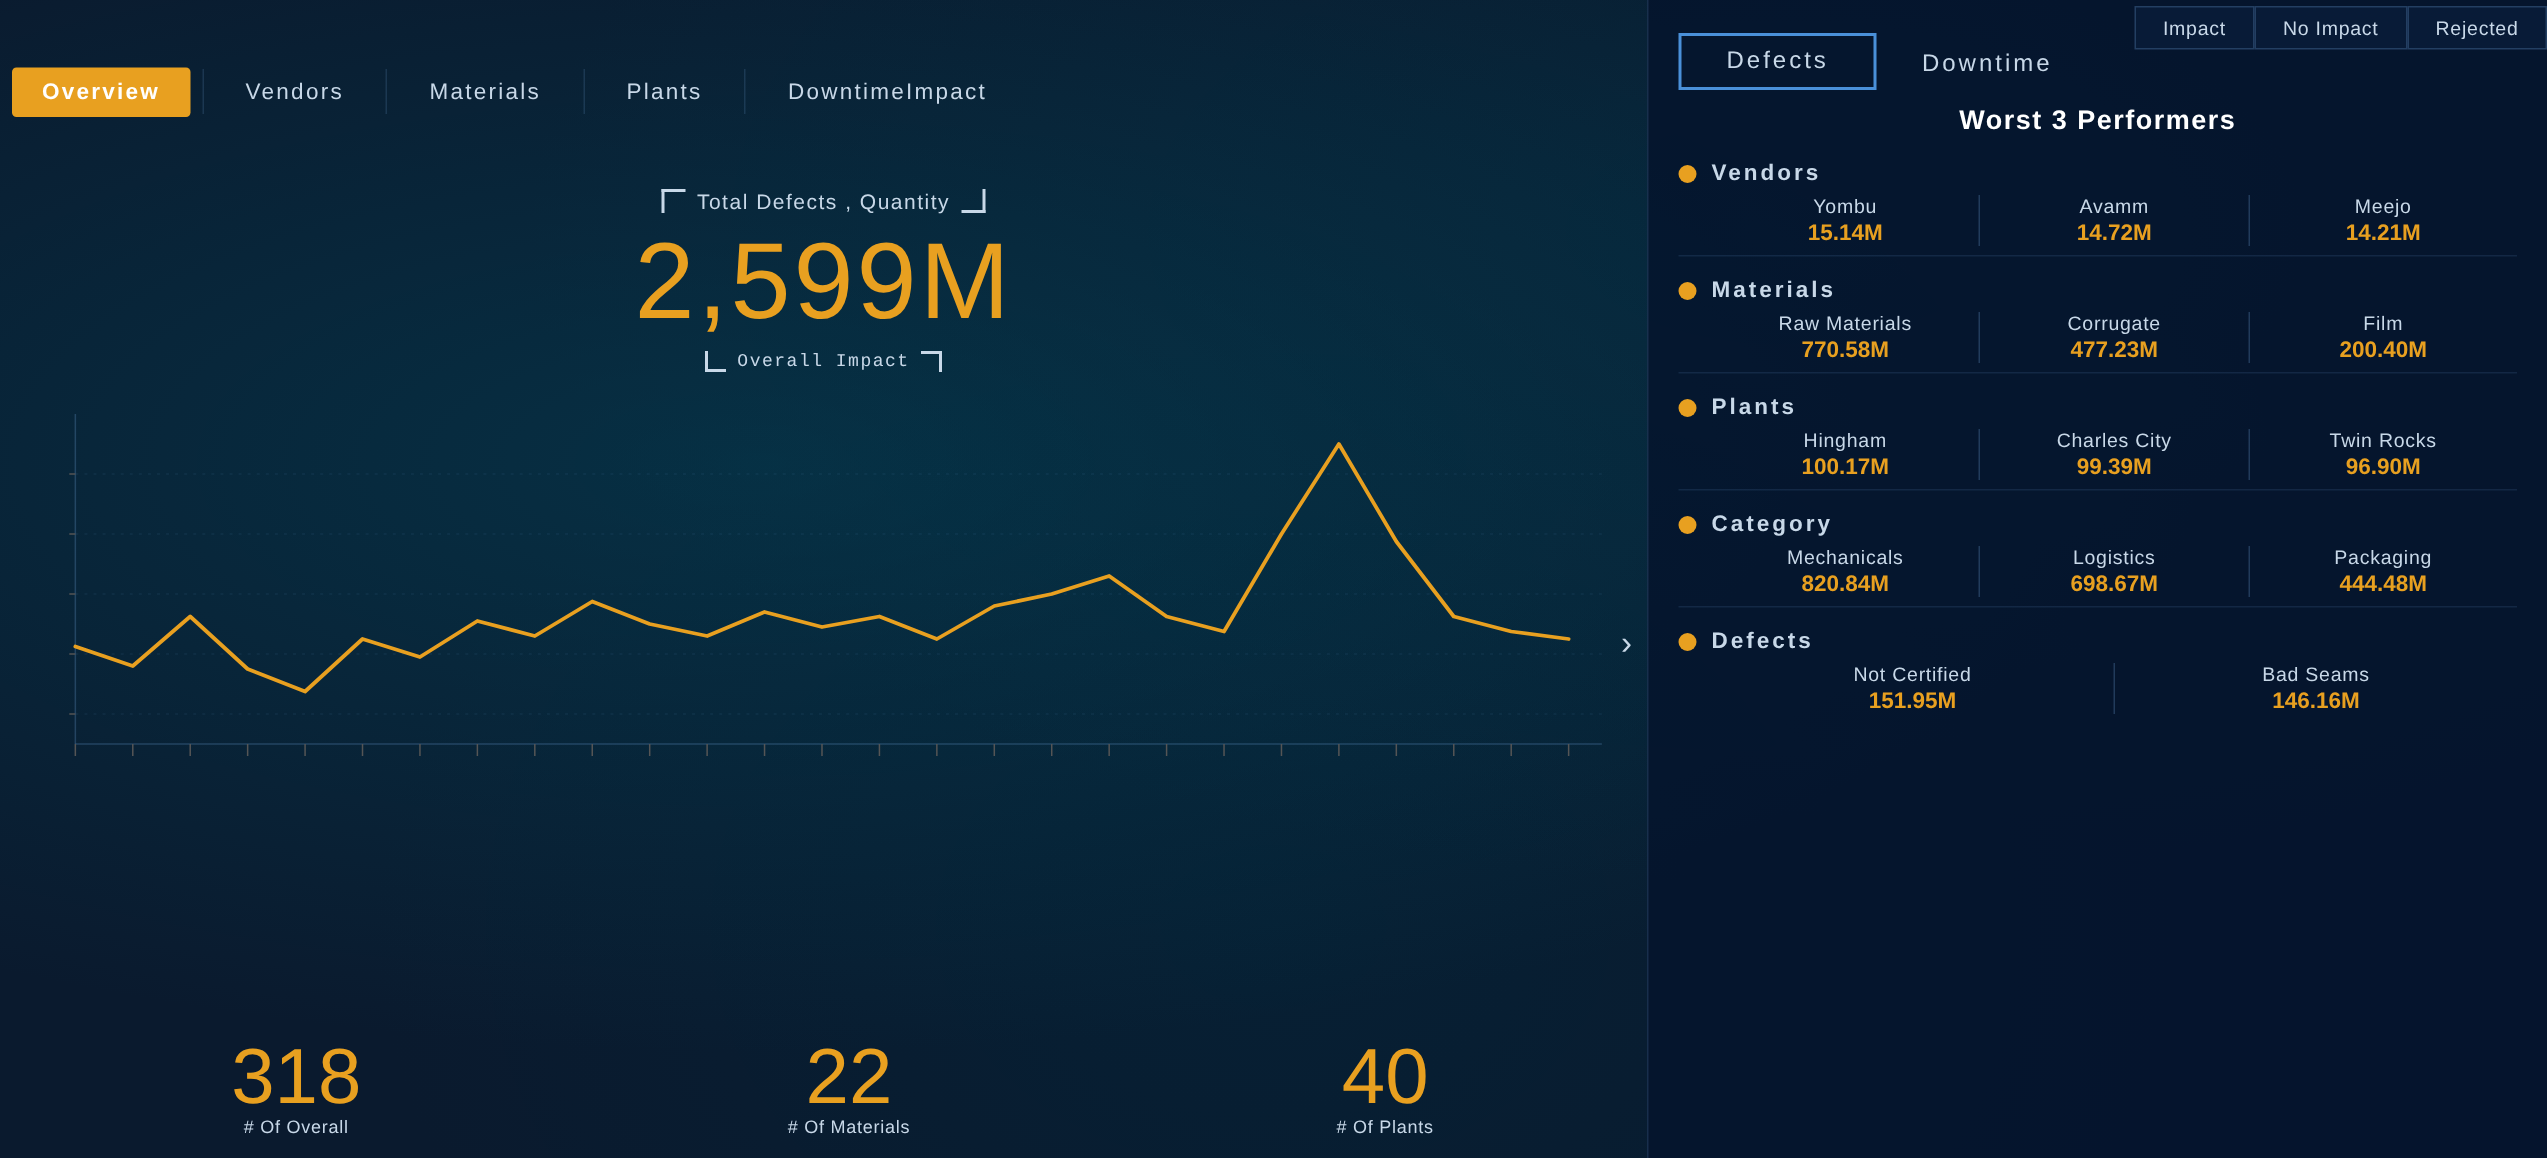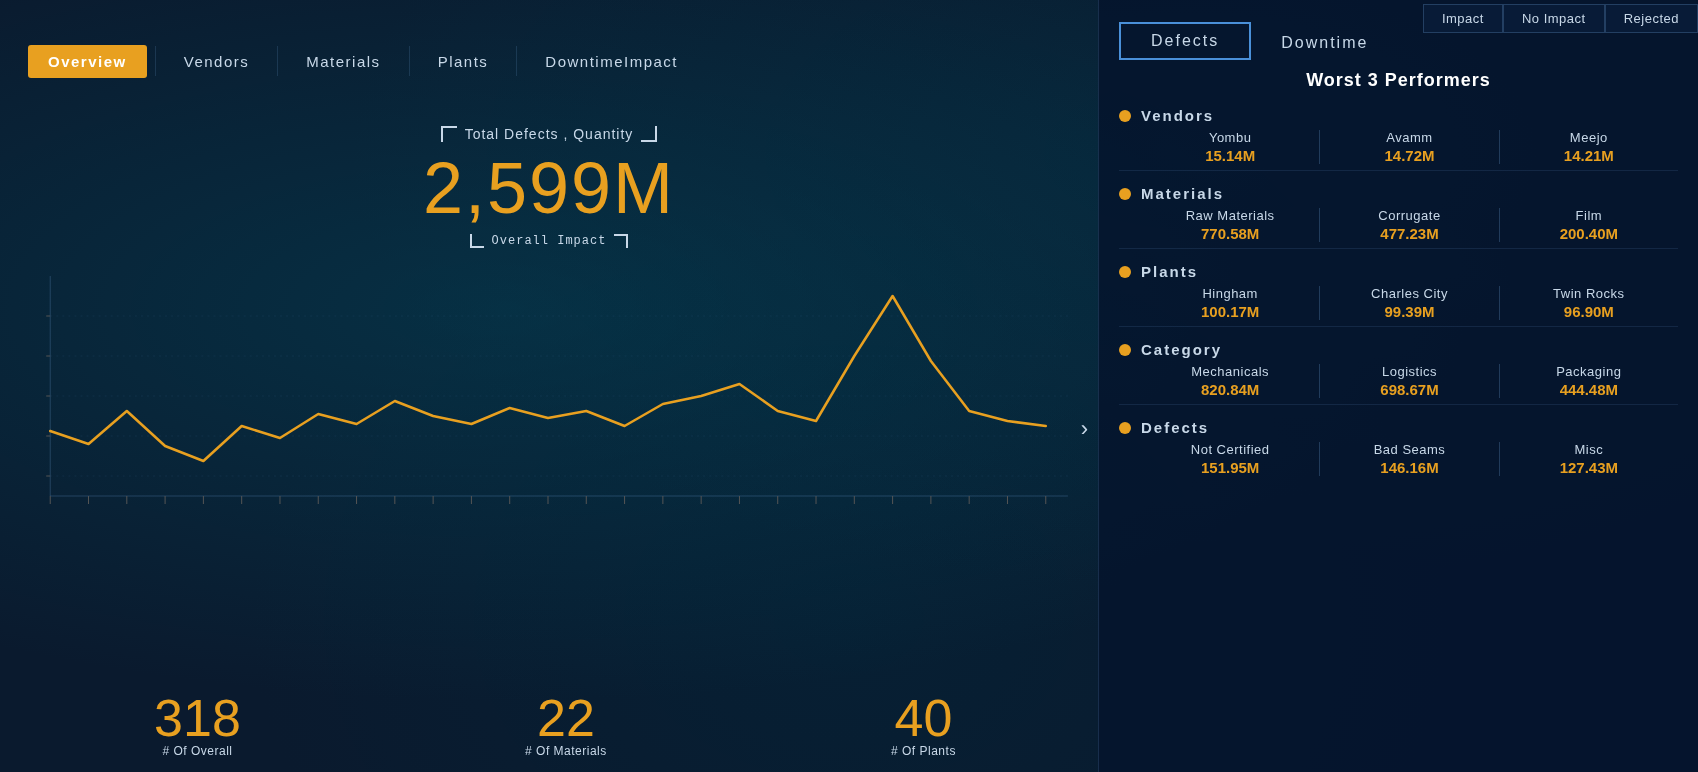--- a/index.html
+++ b/index.html
@@ -44,21 +44,21 @@
 
     
     .nav-bar {
       position: absolute;
       top: 36px;
       left: 0;
       right: 0;
       height: 50px;
       display: flex;
       align-items: center;
-      padding-left: 28px;
+      padding-left: 8px;
       z-index: 10;
       gap: 4px;
     }
     .nav-item {
       padding: 8px 20px;
       font-size: 15px;
       color: #c8d8e8;
       cursor: pointer;
       letter-spacing: 1.5px;
       background: transparent;
@@ -517,20 +517,16 @@
     </div>
     <div class="performers-row">
       <div class="performer-item">
         <div class="performer-name">Not Certified</div>
         <div class="performer-value">151.95M</div>
       </div>
       <div class="performer-item">
         <div class="performer-name">Bad Seams</div>
         <div class="performer-value">146.16M</div>
       </div>
-      <div class="performer-item">
-        <div class="performer-name">Misc</div>
-        <div class="performer-value">127.43M</div>
-      </div>
     </div>
   </div>
 
 </div>
 
 </body></html>

